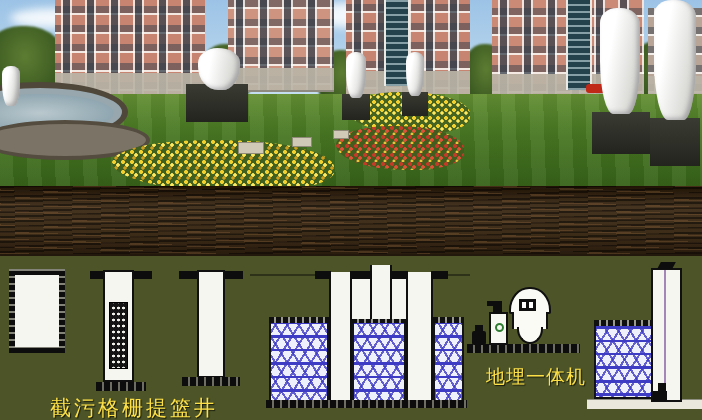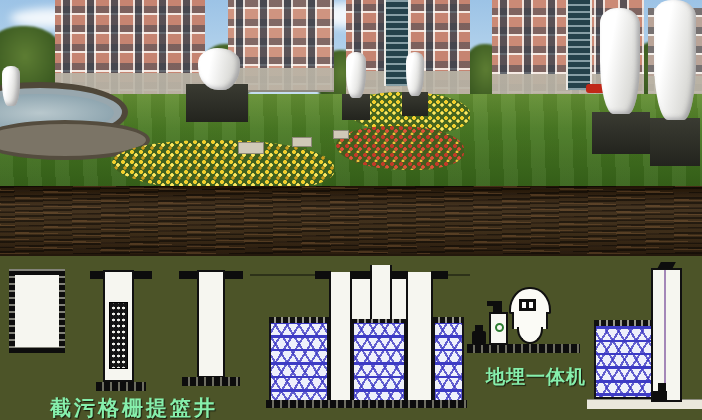--- a/index.html
+++ b/index.html
@@ -163,21 +163,21 @@
   
   .rlat{left:594px;top:70px;width:61px;height:74px;border-bottom:3px solid #101010;}
   .rhat{left:594px;top:64px;width:61px;}
   .rbase{left:587px;top:143px;width:115px;height:10px;background:#eae8dc;border-top:1px solid #8d8d80;}
   .column{left:651px;top:12px;width:31px;height:134px;background:#f6f6f0;border:2px solid #101010;}
   .pipeline{left:11px;top:0;width:2px;height:130px;background:#a487b8;}
   .flag{left:659px;top:6px;width:15px;height:7px;background:#0d0d0d;transform:skewX(-28deg);}
   .colpump1{left:658px;top:127px;width:8px;height:11px;background:#0d0d0d;}
   .colpump2{left:653px;top:135px;width:14px;height:10px;background:#0d0d0d;}
 
-  .lbl{color:#86efac;font-weight:bold;text-shadow:1px 1px 1px rgba(10,12,4,.8);white-space:nowrap;}
+  .lbl{color:#fde047;font-weight:normal;text-shadow:1px 1px 1px rgba(10,12,4,.8);white-space:nowrap;}
   .lbl-left{left:50px;top:138px;font-size:21px;letter-spacing:3px;}
   .lbl-right{left:486px;top:108px;font-size:19px;letter-spacing:1px;}
 </style>
 </head>
 <body>
 
 <div id="stage">
 
   <section class="photo">
     <div class="sky"></div>

